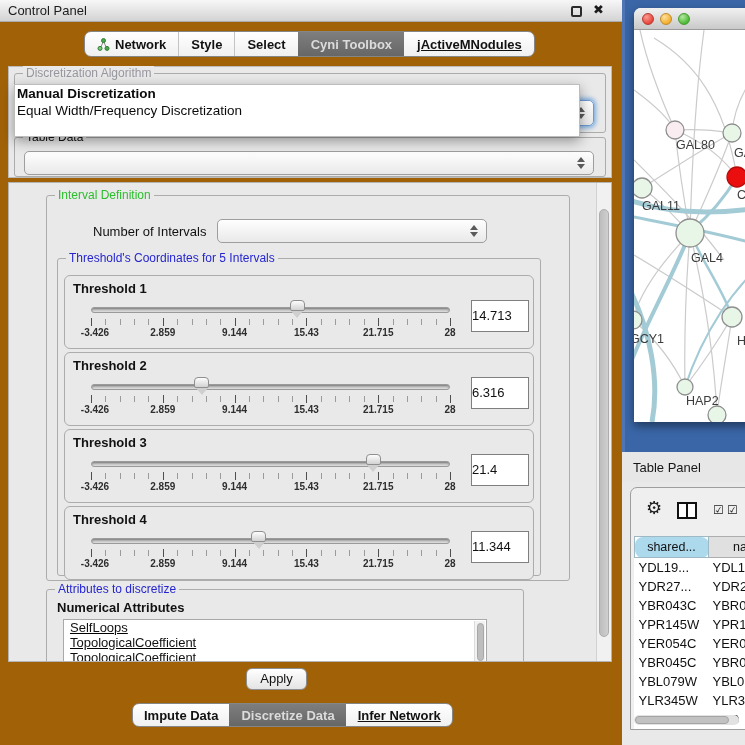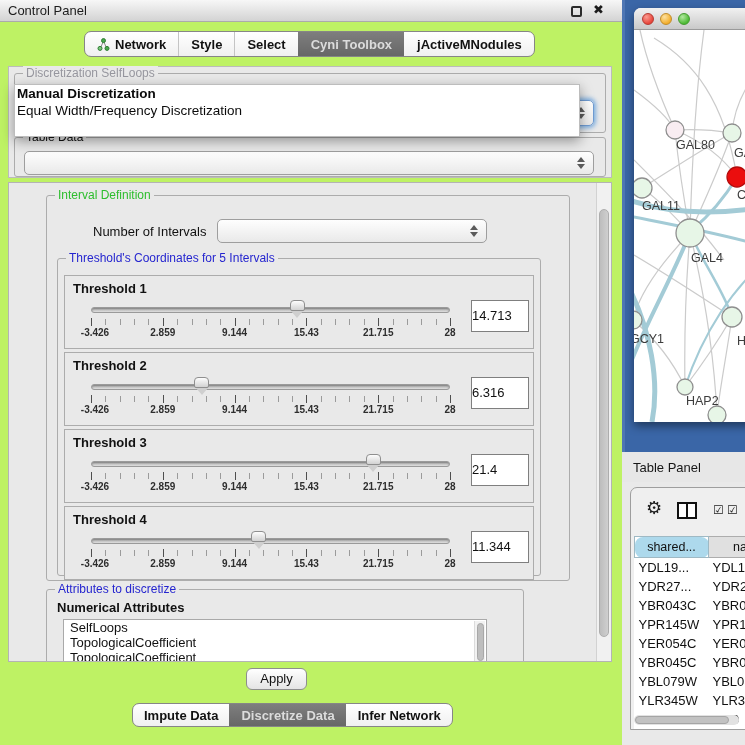--- a/index.html
+++ b/index.html
@@ -1,35 +1,35 @@
 <!DOCTYPE html>
 <html><head>
 <meta charset="utf-8">
 <style>
   * { margin:0; padding:0; box-sizing:border-box; }
   html,body { background:#E9E9E9; }
   body { font-family:"Liberation Sans","DejaVu Sans",sans-serif; }
   .stage { position:relative; width:745px; height:745px; overflow:hidden; background:#E9E9E9; }
 
   
-  .control-panel { position:absolute; left:0; top:0; width:622px; height:745px; background:#bef264; }
+  .control-panel { position:absolute; left:0; top:0; width:622px; height:745px; background:#a16207; }
   .titlebar { position:absolute; left:0; top:0; width:622px; height:22px;
     background:linear-gradient(#F7F7F7,#D3D3D3); border-bottom:1px solid #ABABAB; }
   .titlebar .title { position:absolute; left:8px; top:3px; font-size:13px; color:#1c1c1c; }
   .float-btn { position:absolute; right:40px; top:6px; width:11px; height:11px; border:2px solid #2b2b2b; border-radius:2px; }
   .close-btn { position:absolute; right:18px; top:2px; font-size:13px; font-weight:bold; color:#1b1b1b; }
 
   
   .segctl { position:absolute; display:flex; height:26px; background:linear-gradient(#FFFFFF,#F0F0F0);
     border:1px solid #868686; border-radius:7px; overflow:hidden; }
   .seg { display:flex; align-items:center; gap:5px; padding:0 12px; font-size:13px; font-weight:600;
     color:#111; white-space:nowrap; cursor:default; }
   .seg + .seg { border-left:1px solid #C4C4C4; }
   .seg-sel { background:linear-gradient(#7E7E7E,#676767); color:#DCDCDC; border-left-color:transparent !important; }
-  .seg-sel + .seg { border-left-color:transparent; }
+  .seg-sel + .seg { border-left-color:transparent;text-decoration:underline; }
   #top-tabs { left:84px; top:31px; }
   #bottom-tabs { left:132px; top:703px; height:24px; }
   #bottom-tabs .seg { padding:0 11px; }
 
   .group { position:absolute; border:1px solid #ACACAC; border-radius:3px; background:#E9E9E9; }
   .group-title { position:absolute; top:-8px; left:8px; background:#E9E9E9; padding:0 3px; font-size:12px; color:#111; }
   .gt-gray { color:#97979F; }
   .gt-green { color:#2DBE2D; }
   .gt-blue { color:#2525CF; }
 
@@ -52,41 +52,41 @@
   .popup-item.hl { font-weight:bold; }
 
   
   .main-panel { position:absolute; left:8px; top:182px; width:604px; height:480px; border:1px solid #B4B4B4;
     background:#E9E9E9; overflow:hidden; }
   .vscroll { position:absolute; right:0; top:0; width:15px; height:100%; background:#F1F1F1; border-left:1px solid #D2D2D2; }
   .vscroll .thumb { position:absolute; left:2px; top:26px; width:10px; height:428px; border-radius:6px;
     background:linear-gradient(to right,#BDBDBD,#CFCFCF); border:1px solid #ADADAD; }
 
   
-  .th-box { position:absolute; left:6px; width:470px; height:74px; background:#E9E9E9; border:1px solid #ACACAC; border-radius:0; }
+  .th-box { position:absolute; left:6px; width:470px; height:74px; background:#E9E9E9; border:1px solid #ACACAC; border-radius:6px; }
   .th-title { position:absolute; left:8px; top:5px; font-size:13px; font-weight:bold; color:#111; }
   .th-track { position:absolute; left:26px; top:31px; width:359px; height:6px; border:1px solid #9A9A9A; border-radius:4px;
     background:linear-gradient(#A8A8A8,#E2E2E2); box-shadow:inset 0 1px 2px rgba(0,0,0,.25); }
   .th-thumb { position:absolute; top:24px; width:15px; height:11px; border:1px solid #8F8F8F; border-radius:4px 4px 2px 2px;
     background:linear-gradient(#FDFDFD,#D2D2D2); }
   .th-thumb::after { content:''; position:absolute; left:50%; top:10px; transform:translateX(-50%);
     border-left:6px solid transparent; border-right:6px solid transparent; border-top:7px solid #CFCFCF; }
   .th-ticks { position:absolute; left:26px; top:43px; width:360px; height:6px;
     background:repeating-linear-gradient(to right,#9B9B9B 0 1px,transparent 1px 14.36px); }
   .mt { position:absolute; top:42px; width:1px; height:8px; background:#4F4F4F; }
   .mt0{left:26px}.mt1{left:97.8px}.mt2{left:169.6px}.mt3{left:241.4px}.mt4{left:313.2px}.mt5{left:385px}
   .tl { position:absolute; top:51px; font-size:10px; font-weight:bold; color:#2E2E2E; transform:translateX(-50%); white-space:nowrap; }
   .tl0{left:30px}.tl1{left:97.8px}.tl2{left:169.6px}.tl3{left:241.4px}.tl4{left:313.2px}.tl5{left:385px}
   .th-value { position:absolute; left:406px; top:24px; width:58px; height:32px; background:#FFFFFF; border:1px solid #7F7F7F;
     font-size:13px; color:#111; text-align:left; line-height:30px; padding-right:6px; }
 
   
   .attr-label { position:absolute; left:10px; top:10px; font-size:13px; font-weight:bold; color:#111; }
   .attr-list { position:absolute; left:16px; top:29px; width:424px; height:46px; background:#FFFFFF; border:1px solid #A9A9A9; overflow:hidden; }
-  .attr-list ul { list-style:none; }
+  .attr-list ul { list-style:none;text-decoration:underline; }
   .attr-list li { font-size:13px; color:#111; line-height:15px; padding-left:6px; white-space:nowrap; }
   .list-scroll { position:absolute; right:1px; top:1px; width:11px; height:44px; background:#F2F2F2; border-left:1px solid #DCDCDC; }
   .list-scroll .thumb { position:absolute; left:2px; top:2px; width:7px; height:38px; border-radius:4px; background:#BEBEBE; border:1px solid #A8A8A8; }
 
   .apply-btn { position:absolute; left:246px; top:668px; width:61px; height:22px; background:linear-gradient(#FFFFFF,#E4E4E4);
     border:1px solid #8E8E8E; border-radius:6px; font-size:13px; color:#111; text-align:center; line-height:20px; }
 
   
   .desktop { position:absolute; left:622px; top:0; width:123px; height:452px; background:#3A66A7; border-left:3px solid #4E76B4; }
   .net-window { position:absolute; left:634px; top:8px; width:130px; height:414px; border-radius:7px 0 0 0;
@@ -154,21 +154,21 @@
         <div class="seg seg-sel">
           <span>Cyni Toolbox</span>
         </div>
         <div class="seg">
           <span>jActiveMNodules</span>
         </div>
       </div>
 
     <div class="box-a">
       <div class="group" style="left:5px; top:6px; width:592px; height:60px;">
-        <span class="group-title gt-gray">Discretization SelfLoops</span>
+        <span class="group-title gt-gray">Discretization Algorithm</span>
         <div class="combo focus-ring" style="left:9px; top:26px; width:570px; height:26px;">
           <span class="updown">
               <span class="arr-up"></span>
               <span class="arr-dn"></span>
             </span>
         </div>
       </div>
       <div class="group" style="left:5px; top:70px; width:592px; height:40px;">
         <span class="group-title">Table Data</span>
         <div class="combo" style="left:9px; top:13px; width:570px; height:24px;">

